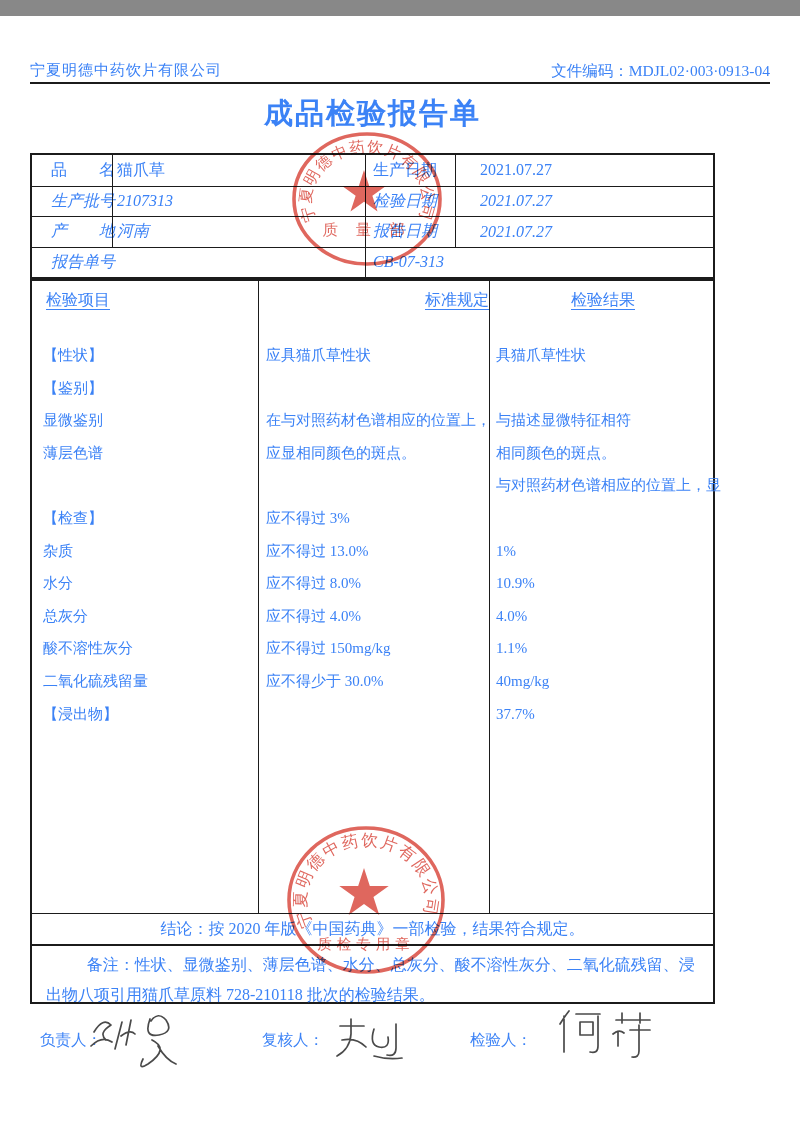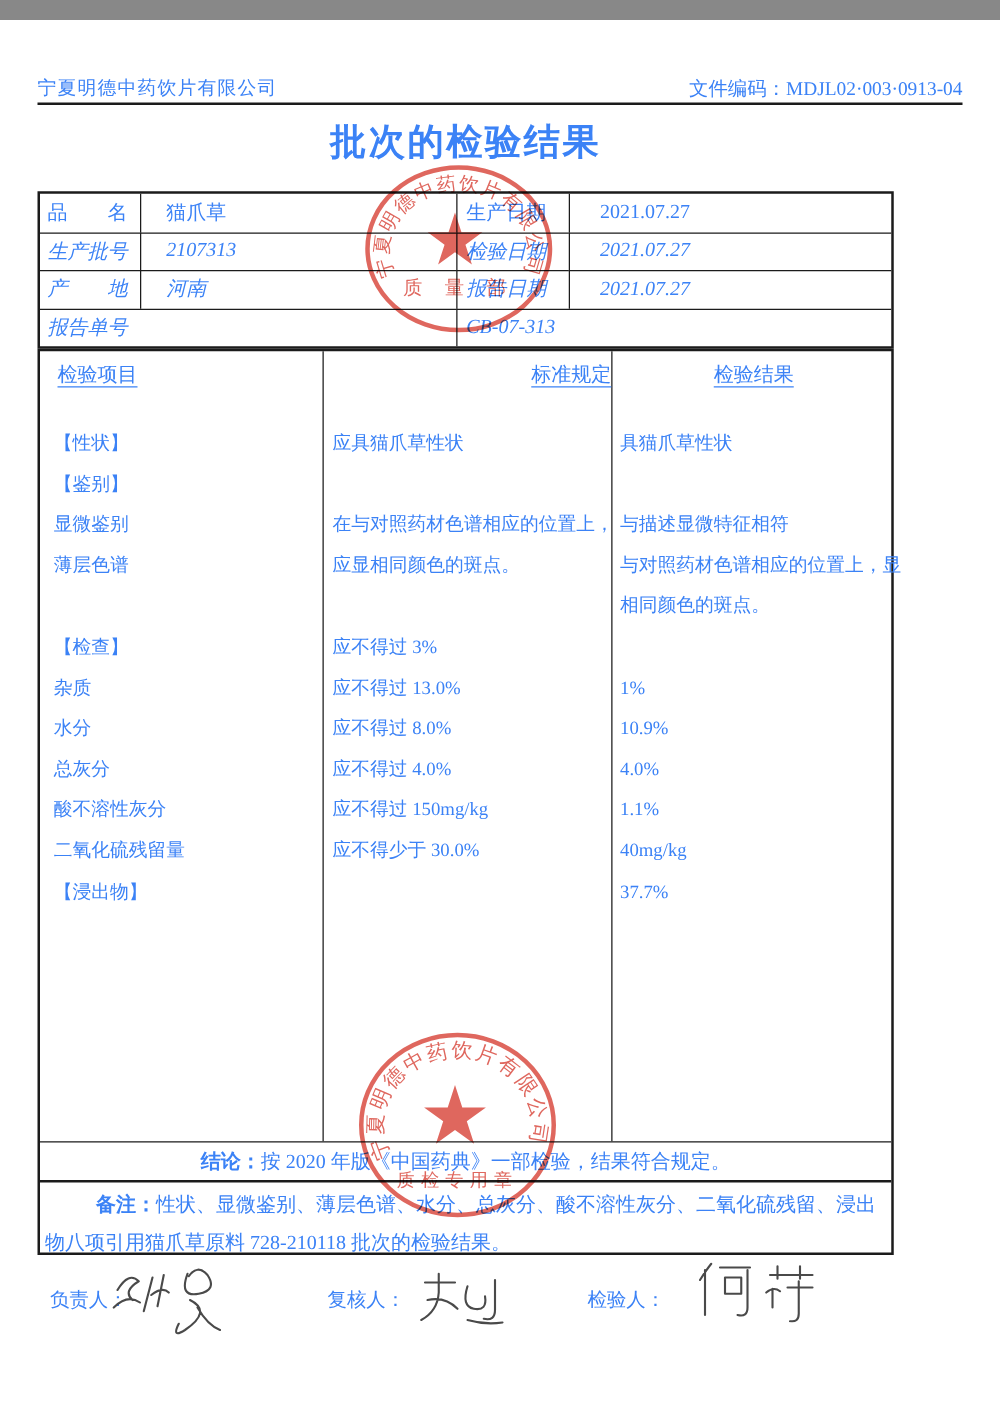--- a/index.html
+++ b/index.html
@@ -16,54 +16,54 @@
   .head-rule{left:30px;top:66px;width:740px;height:1.6px;background:#1b1b1b;}
   .title{left:30px;top:78px;width:685px;text-align:center;font-size:29px;font-weight:bold;
          font-family:"DejaVu Sans","Liberation Sans",sans-serif;letter-spacing:2px;}
   
   .info-table{left:30px;top:137px;width:685px;height:126px;border:2px solid #1b1b1b;
     display:grid;grid-template-columns:80px 253px 90px 1fr;grid-template-rows:1fr 1fr 1fr 1fr;
     box-sizing:border-box;font-size:16px;}
   .info-table .cell{display:flex;align-items:center;box-sizing:border-box;overflow:visible;white-space:nowrap;}
   .info-table .bl{border-left:1.5px solid #1b1b1b;}
   .info-table .bt{border-top:1.5px solid #1b1b1b;font-style:italic;}
-  .pl6{padding-left:6px;} .pl8{padding-left:20px;} .pl7{padding-left:7px;} .pl14{padding-left:24px;}
+  .pl6{padding-left:19px;} .pl8{padding-left:4px;} .pl7{padding-left:7px;} .pl14{padding-left:24px;}
   .span12{grid-column:1/3;} .span34{grid-column:3/5;}
   
   .main-table{left:30px;top:263px;width:685px;height:725px;border:2px solid #1b1b1b;box-sizing:border-box;font-size:15px;}
   .vline{position:absolute;top:0;width:1.5px;height:632px;background:#1b1b1b;}
   .hline{position:absolute;left:0;width:100%;height:1.5px;background:#1b1b1b;}
   .colhead{position:absolute;top:9px;text-decoration:underline;text-underline-offset:4px;font-size:16px;font-family:Liberation Mono, monospace;}
   .col{position:absolute;top:58px;white-space:nowrap;}
   .col .line{height:32.6px;line-height:32.6px;}
   .concl-row{position:absolute;top:633px;left:0;width:100%;height:30px;display:flex;
     align-items:center;justify-content:center;font-size:16px;white-space:nowrap;}
   .remark-row{position:absolute;top:664.5px;left:0;width:100%;height:60px;box-sizing:border-box;
-    padding:4px 10px 0 4px;font-size:16px;line-height:30px;text-indent:2.55em;}
-  b.lbl{font-weight:bold;text-align:center;}
+    padding:4px 10px 0 14px;font-size:16px;line-height:30px;text-indent:2.55em;}
+  b.lbl{font-weight:normal;text-align:center;}
   
   .sig-label{font-size:15.5px;top:1014px;}
   .sig-svg{position:absolute;pointer-events:none;}
   .sig-svg path{fill:none;stroke:#4a4a4a;stroke-width:1.7;stroke-linecap:round;stroke-linejoin:round;}
   
   .stamps{position:absolute;left:0;top:0;pointer-events:none;mix-blend-mode:multiply;opacity:.82;}
   .stamps .ring{fill:none;stroke:#d8453a;stroke-width:3.6px;}
   .stamps text{fill:#d8453a;font-family:"Liberation Serif","DejaVu Serif",serif;}
   .stamps .star{fill:#d8453a;}
 </style>
 </head>
 <body>
 
 <div class="page">
 
   <div class="abs company">宁夏明德中药饮片有限公司</div>
   <div class="abs doccode"><span>文件编码：</span><span>MDJL02·003·0913-04</span></div>
   <div class="abs head-rule"></div>
 
-  <div class="abs title">批次的检验结果</div>
+  <div class="abs title">成品检验报告单</div>
 
   <div class="abs info-table">
     <div class="cell pl6">品　　名</div>
     <div class="cell bl pl8">猫爪草</div>
     <div class="cell bl pl7">生产日期</div>
     <div class="cell bl pl14">2021.07.27</div>
 
     <div class="cell bt pl6">生产批号</div>
     <div class="cell bt bl pl8">2107313</div>
     <div class="cell bt bl pl7">检验日期</div>
@@ -114,22 +114,22 @@
       <div class="line">应不得过 8.0%</div>
       <div class="line">应不得过 4.0%</div>
       <div class="line">应不得过 150mg/kg</div>
       <div class="line">应不得少于 30.0%</div>
     </div>
 
     <div class="col" style="left:464px">
       <div class="line">具猫爪草性状</div>
       <div class="line"></div>
       <div class="line">与描述显微特征相符</div>
+      <div class="line">相同颜色的斑点。</div>
       <div class="line">与对照药材色谱相应的位置上，显</div>
-      <div class="line">相同颜色的斑点。</div>
       <div class="line"></div>
       <div class="line">1%</div>
       <div class="line">10.9%</div>
       <div class="line">4.0%</div>
       <div class="line">1.1%</div>
       <div class="line">40mg/kg</div>
       <div class="line">37.7%</div>
     </div>
 
     <div class="concl-row">

